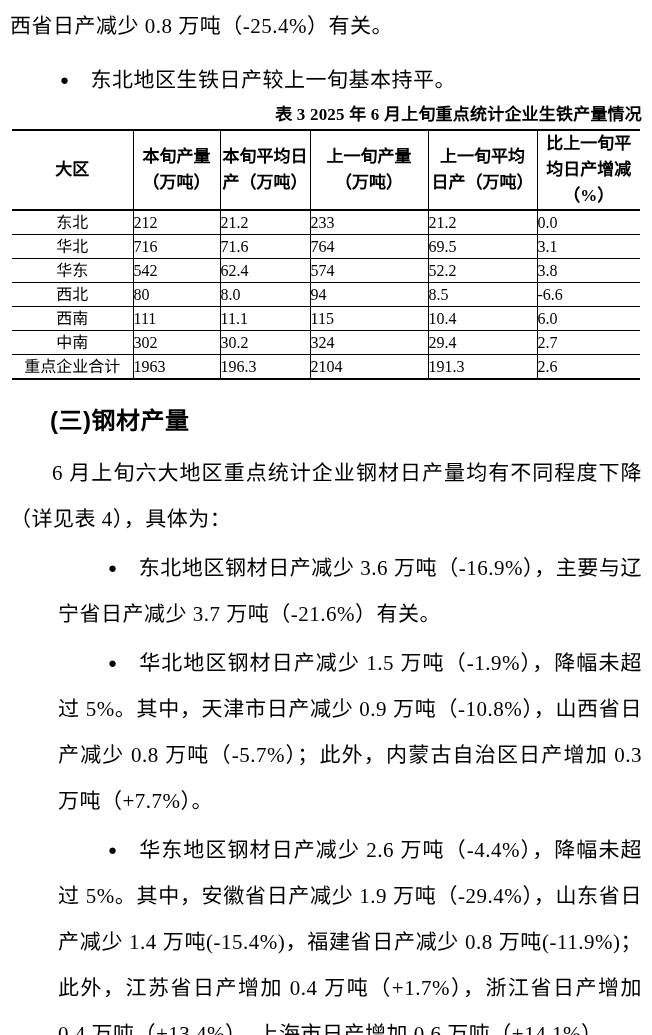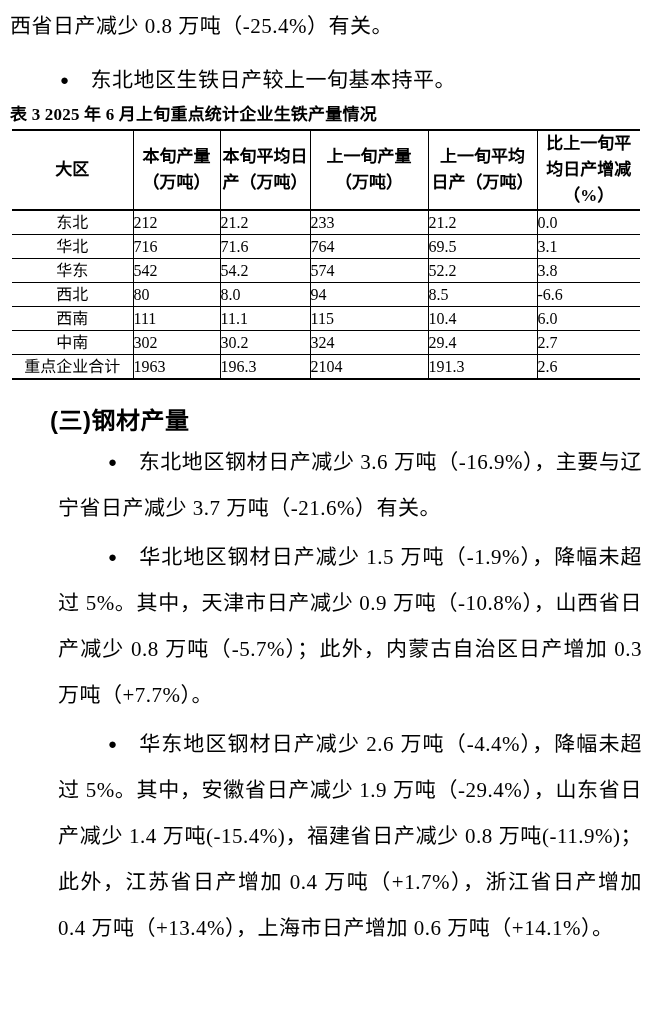--- a/index.html
+++ b/index.html
@@ -41,21 +41,21 @@
     display: inline-block;
     font-size: 15px;
     margin-right: 21px;
     vertical-align: 2px;
     text-indent: 0;
   }
   .table-title {
     font-weight: bold;
     font-size: 17px;
     line-height: 22px;
-    text-align: left;
+    text-align: right;
     margin: 4px 0 3px 0;
     letter-spacing: 0.2px;
   }
   table.prod-table {
     border-collapse: collapse;
     table-layout: fixed;
     width: 628px;
     margin-left: 2px;
     border-top: 2px solid #000;
     border-bottom: 2px solid #000;
@@ -158,21 +158,21 @@
         <td class="region">华北</td>
         <td>716</td>
         <td>71.6</td>
         <td>764</td>
         <td>69.5</td>
         <td>3.1</td>
       </tr>
       <tr>
         <td class="region">华东</td>
         <td>542</td>
-        <td>54.2</td>
+        <td>62.4</td>
         <td>574</td>
         <td>52.2</td>
         <td>3.8</td>
       </tr>
       <tr>
         <td class="region">西北</td>
         <td>80</td>
         <td>8.0</td>
         <td>94</td>
         <td>8.5</td>
@@ -200,20 +200,21 @@
         <td>196.3</td>
         <td>2104</td>
         <td>191.3</td>
         <td>2.6</td>
       </tr>
     </tbody>
   </table>
 
   <h3 class="section-heading">(三)钢材产量</h3>
 
+  <p class="indent-para">6 月上旬六大地区重点统计企业钢材日产量均有不同程度下降（详见表 4），具体为：</p>
 
   <p class="bullet-para bp">
     <span class="bullet-glyph">●</span><span>东北地区钢材日产减少 3.6 万吨（-16.9%），主要与辽宁省日产减少 3.7 万吨（-21.6%）有关。</span>
   </p>
 
   <p class="bullet-para bp">
     <span class="bullet-glyph">●</span><span>华北地区钢材日产减少 1.5 万吨（-1.9%），降幅未超过 5%。其中，天津市日产减少 0.9 万吨（-10.8%），山西省日产减少 0.8 万吨（-5.7%）；此外，内蒙古自治区日产增加 0.3 万吨（+7.7%）。</span>
   </p>
 
   <p class="bullet-para bp">

